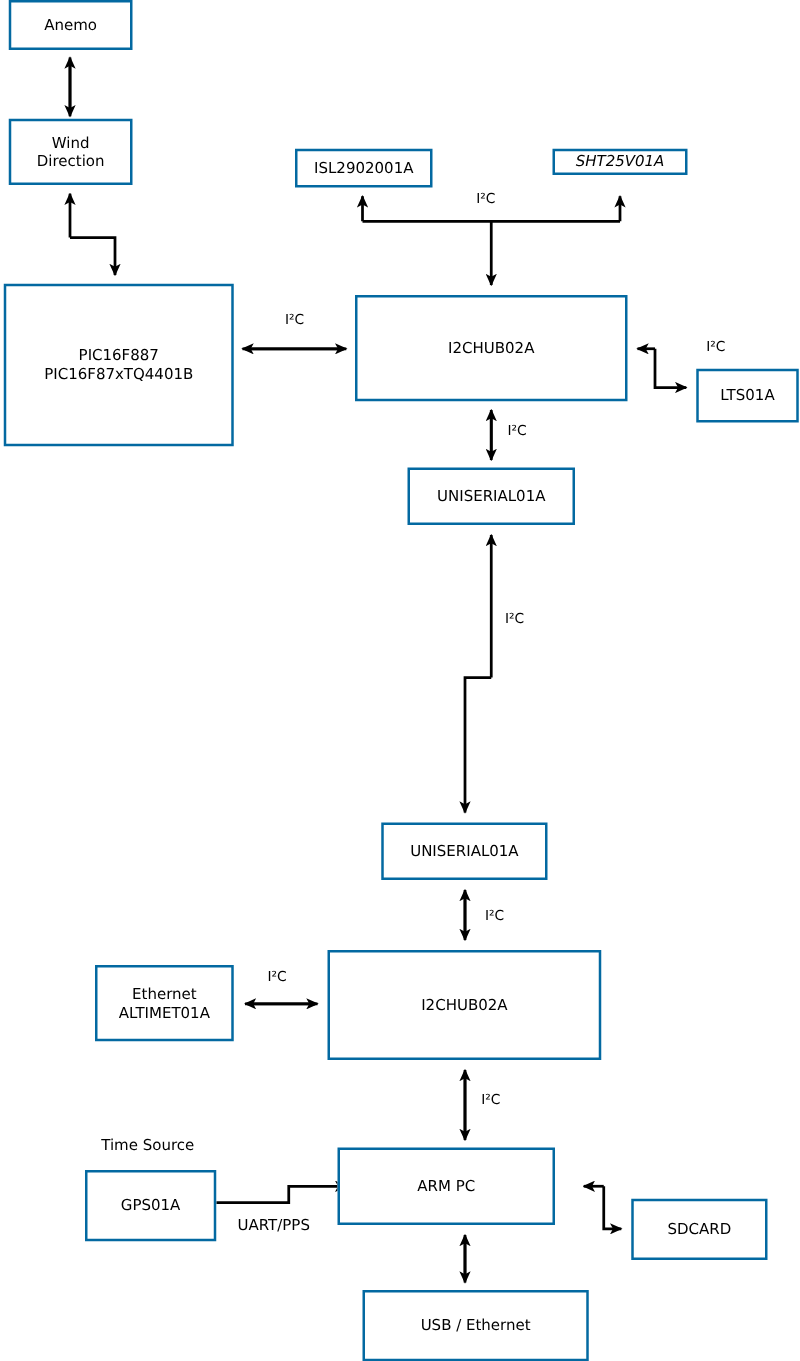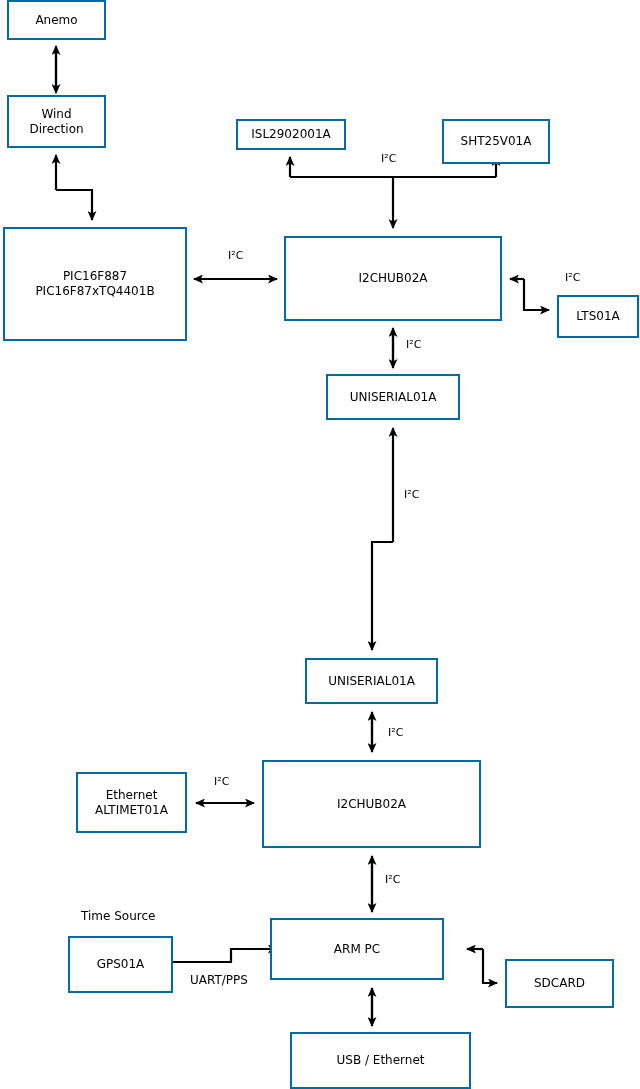--- a/index.html
+++ b/index.html
@@ -139,30 +139,30 @@
 
   <div class="node" style="left:7px; top:0px; width:99px; height:40px;">
     <span>Anemo</span>
   </div>
 
   <div class="node" style="left:7px; top:95px; width:99px; height:53px;">
     <span>Wind
 Direction</span>
   </div>
 
-  <div class="node" style="left:3px; top:227px; width:184px; height:114px;">
+  <div class="node" style="left:3px; top:227px; width:184px; height:130px;">
     <span>PIC16F887
 PIC16F87xTQ4401B</span>
   </div>
 
   <div class="node" style="left:236px; top:119px; width:110px; height:31px;">
     <span>ISL2902001A</span>
   </div>
 
-  <div class="node" style="left:442px; top:119px; width:108px; height:45px;">
+  <div class="node" style="left:442px; top:119px; width:108px; height:21px;font-style:italic;">
     <span>SHT25V01A</span>
   </div>
 
   <div class="node" style="left:284px; top:236px; width:218px; height:85px;">
     <span>I2CHUB02A</span>
   </div>
 
   <div class="node" style="left:557px; top:295px; width:82px; height:43px;">
     <span>LTS01A</span>
   </div>

